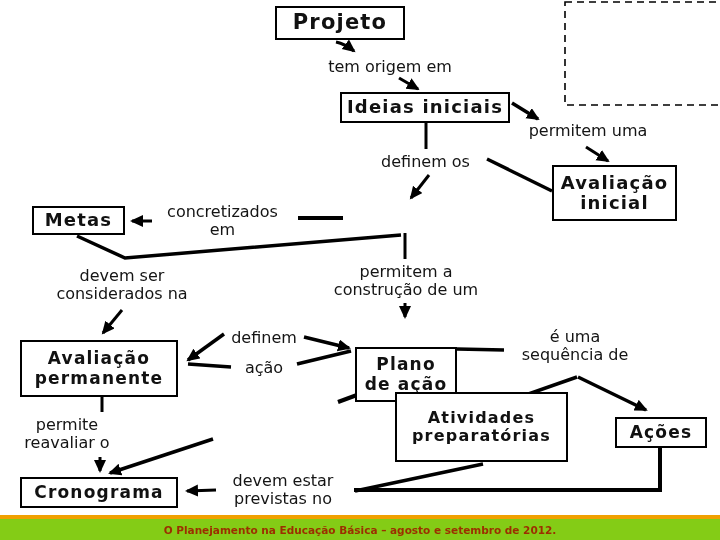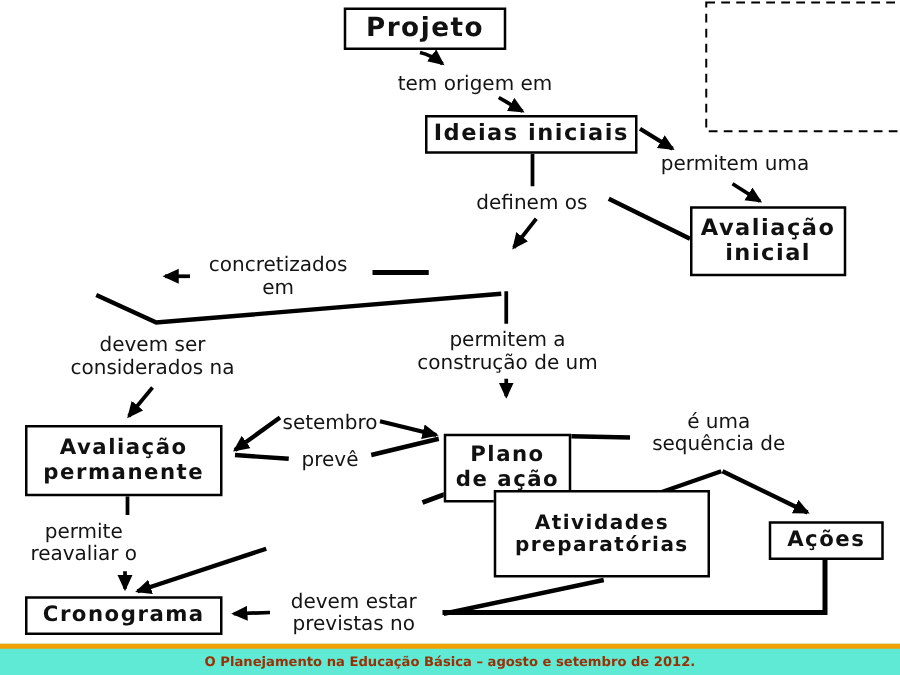--- a/index.html
+++ b/index.html
@@ -15,21 +15,21 @@
     font-weight:bold;letter-spacing:1.2px;line-height:1.12;
     white-space:pre-line;box-sizing:border-box;z-index:3;
   }
   .lbl{
     position:absolute;display:flex;align-items:center;justify-content:center;
     text-align:center;line-height:1.15;white-space:pre-line;z-index:2;
     font-size:16px;color:#141414;
   }
   #footer{
     position:absolute;left:0;bottom:0;width:720px;height:25px;
-    background:#5eead4;border-top:4px solid #F0A000;box-sizing:border-box;
+    background:#84cc16;border-top:4px solid #F0A000;box-sizing:border-box;
     display:flex;align-items:center;justify-content:center;
     font-size:10.5px;font-weight:bold;color:#9C2F00;z-index:4;
   }
 </style>
 </head>
 <body>
 
 <div id="slide">
 
   <svg id="wires" viewBox="0 0 720 540">
@@ -67,40 +67,41 @@
     <path d="M213,439 L110,473" stroke="#000" stroke-width="3.5" fill="none" marker-end="url(#ah)"></path>
     <path d="M216,490 L187,491" stroke="#000" stroke-width="3" fill="none" marker-end="url(#ah)"></path>
     <path d="M660,448 L660,490 L354,490" stroke="#000" stroke-width="4" fill="none"></path>
     <path d="M355,491 L483,464" stroke="#000" stroke-width="3.5" fill="none"></path>
   </svg>
 
   <div class="node" style="left:340px;top:92px;width:170px;height:31px;font-size:18px;">Ideias iniciais</div>
   <div class="node" style="left:275px;top:6px;width:130px;height:34px;font-size:21px;">Projeto</div>
   <div class="node" style="left:552px;top:165px;width:125px;height:56px;font-size:18px;">Avaliação
 inicial</div>
+  <div class="node" style="left:32px;top:206px;width:93px;height:29px;font-size:18px;">Metas</div>
   <div class="node" style="left:20px;top:340px;width:158px;height:57px;font-size:17px;">Avaliação
 permanente</div>
   <div class="node" style="left:355px;top:322px;width:102px;height:55px;font-size:17px;margin-top:25px;">Plano
 de ação</div>
   <div class="node" style="left:395px;top:392px;width:173px;height:70px;font-size:16px;">Atividades
 preparatórias</div>
   <div class="node" style="left:615px;top:417px;width:92px;height:31px;font-size:17px;">Ações</div>
   <div class="node" style="left:20px;top:477px;width:158px;height:31px;font-size:17px;">Cronograma</div>
 
-  <div class="lbl" style="left:300px;top:57px;width:160px;height:20px;">tem origem em</div>
+  <div class="lbl" style="left:310px;top:57px;width:160px;height:20px;">tem origem em</div>
   <div class="lbl" style="left:512px;top:121px;width:152px;height:20px;">permitem uma</div>
   <div class="lbl" style="left:368px;top:152px;width:115px;height:20px;">definem os</div>
   <div class="lbl" style="left:150px;top:201px;width:145px;height:40px;">concretizados
 em</div>
   <div class="lbl" style="left:38px;top:265px;width:168px;height:40px;">devem ser
 considerados na</div>
   <div class="lbl" style="left:313px;top:261px;width:186px;height:40px;">permitem a
 construção de um</div>
-  <div class="lbl" style="left:225px;top:328px;width:78px;height:20px;">setembro</div>
-  <div class="lbl" style="left:233px;top:358px;width:62px;height:20px;">prevê</div>
+  <div class="lbl" style="left:225px;top:328px;width:78px;height:20px;">definem</div>
+  <div class="lbl" style="left:233px;top:358px;width:62px;height:20px;">ação</div>
   <div class="lbl" style="left:510px;top:325px;width:130px;height:42px;">é uma
 sequência de</div>
   <div class="lbl" style="left:13px;top:414px;width:108px;height:40px;">permite
 reavaliar o</div>
   <div class="lbl" style="left:218px;top:470px;width:130px;height:40px;">devem estar
 previstas no</div>
 
   <div id="footer">
     <span>O Planejamento na Educação Básica – agosto e setembro de 2012.</span>
   </div>

